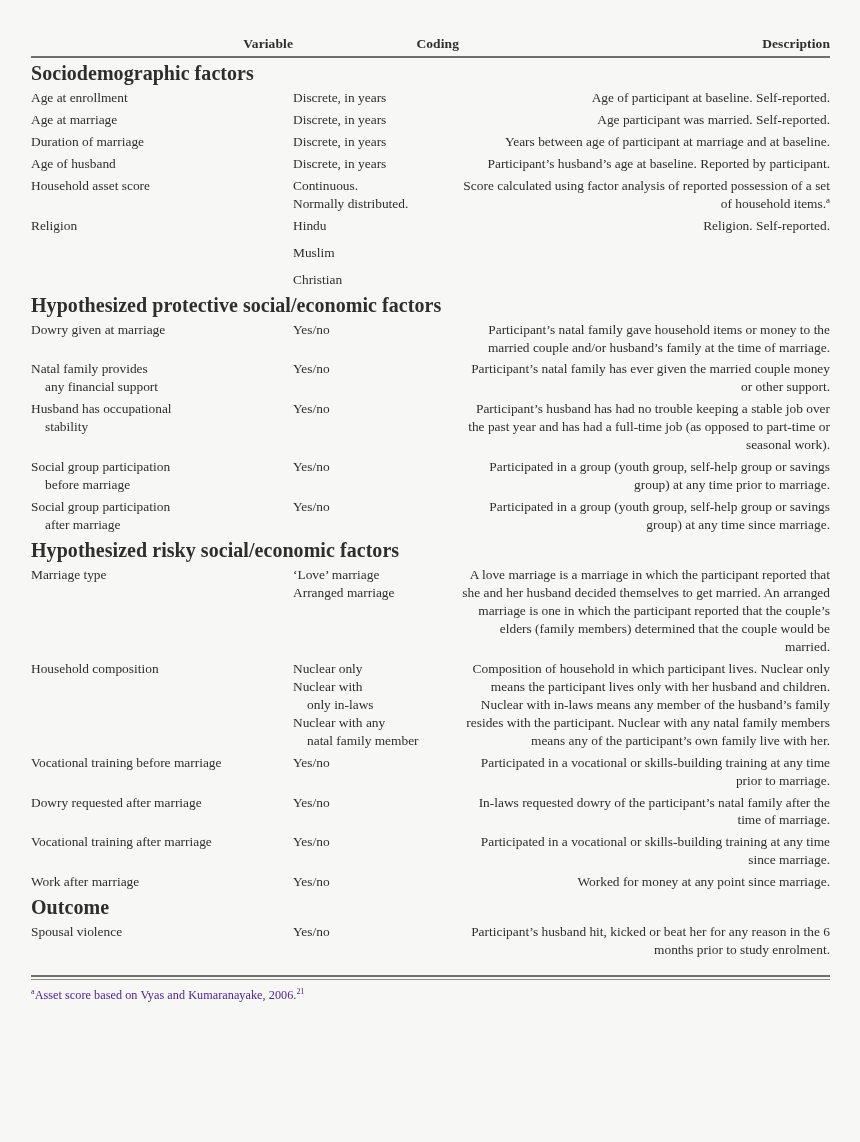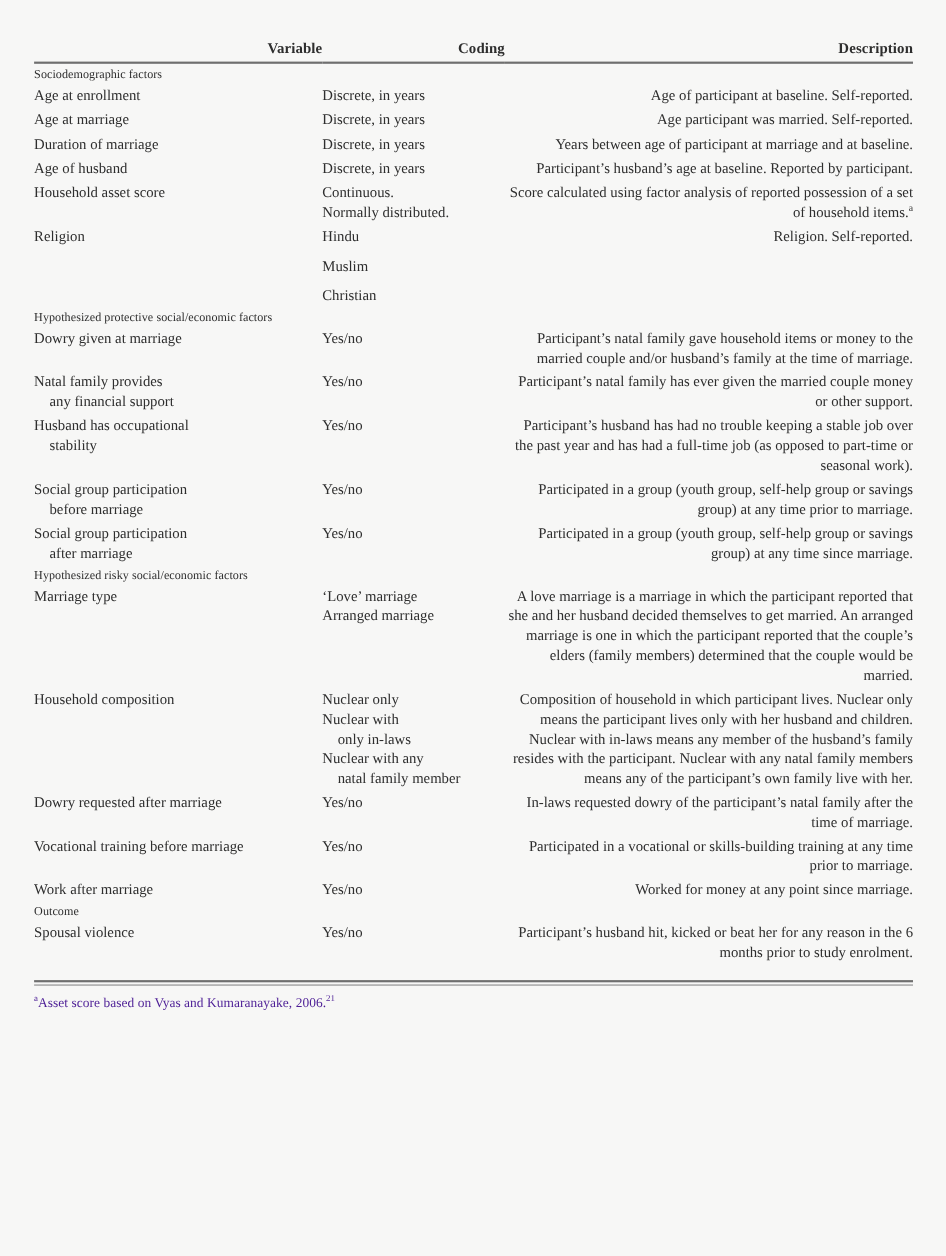--- a/index.html
+++ b/index.html
@@ -35,22 +35,22 @@
     font-size: 13.5px;
     padding: 0 0 4px 0;
     vertical-align: bottom;
     letter-spacing: 0.1px;
   }
   thead tr.head-row th {
     border-bottom: 2.2px solid #6f6f6f;
   }
 
   tr.section-row td {
-    font-weight: normal;
-    font-size: 11px;
+    font-weight: bold;
+    font-size: 20px;
     padding: 4px 0 2px 0;
     letter-spacing: 0.05px;
   }
   tr.section-row.tight td { padding-top: 3px; }
 
   tr.data-row > td {
     font-size: 13.4px;
     vertical-align: top;
     padding: 2px 0 2px 0;
     line-height: 1.34;
@@ -219,32 +219,39 @@
           <td class="code-cell">
             <span class="opt">Nuclear only</span>
             <span class="opt">Nuclear with</span>
             <span class="opt hang">only in-laws</span>
             <span class="opt">Nuclear with any</span>
             <span class="opt hang">natal family member</span>
           </td>
           <td class="desc-cell"><span>Composition of household in which participant lives. Nuclear only means the participant lives only with her husband and children. Nuclear with in-laws means any member of the husband’s family resides with the participant. Nuclear with any natal family members means any of the participant’s own family live with her.</span></td>
         </tr>
         <tr class="data-row">
+          <td class="var-cell"><span>Vocational training before marriage</span></td>
+          <td class="code-cell">
+            <span class="opt">Yes/no</span>
+          </td>
+          <td class="desc-cell"><span>Participated in a vocational or skills-building training at any time prior to marriage.</span></td>
+        </tr>
+        <tr class="data-row">
           <td class="var-cell"><span>Dowry requested after marriage</span></td>
           <td class="code-cell">
             <span class="opt">Yes/no</span>
           </td>
           <td class="desc-cell"><span>In-laws requested dowry of the participant’s natal family after the time of marriage.</span></td>
         </tr>
         <tr class="data-row">
-          <td class="var-cell"><span>Vocational training before marriage</span></td>
-          <td class="code-cell">
-            <span class="opt">Yes/no</span>
-          </td>
-          <td class="desc-cell"><span>Participated in a vocational or skills-building training at any time prior to marriage.</span></td>
+          <td class="var-cell"><span>Vocational training after marriage</span></td>
+          <td class="code-cell">
+            <span class="opt">Yes/no</span>
+          </td>
+          <td class="desc-cell"><span>Participated in a vocational or skills-building training at any time since marriage.</span></td>
         </tr>
         <tr class="data-row">
           <td class="var-cell"><span>Work after marriage</span></td>
           <td class="code-cell">
             <span class="opt">Yes/no</span>
           </td>
           <td class="desc-cell"><span>Worked for money at any point since marriage.</span></td>
         </tr>
         <tr class="section-row tight">
           <td colspan="3">Outcome</td>

